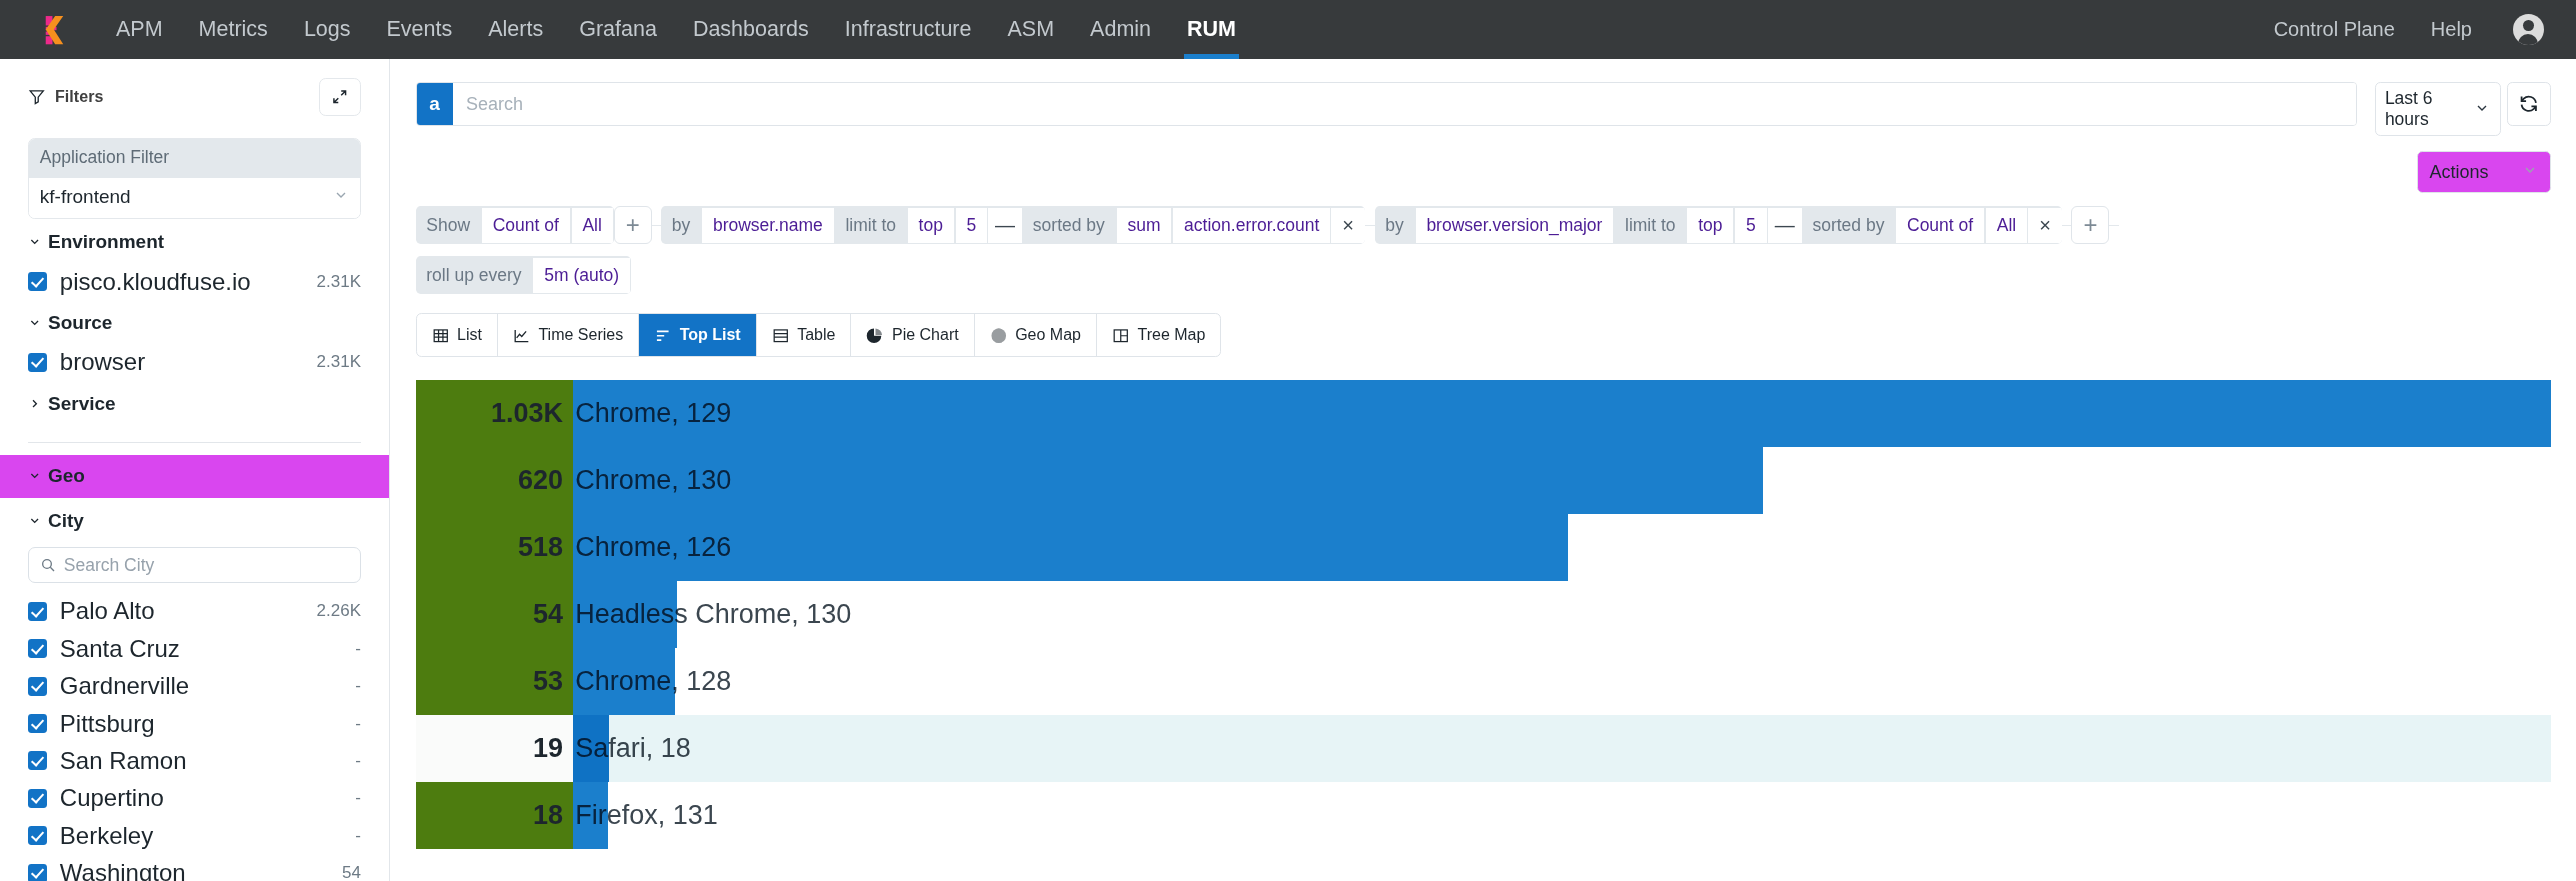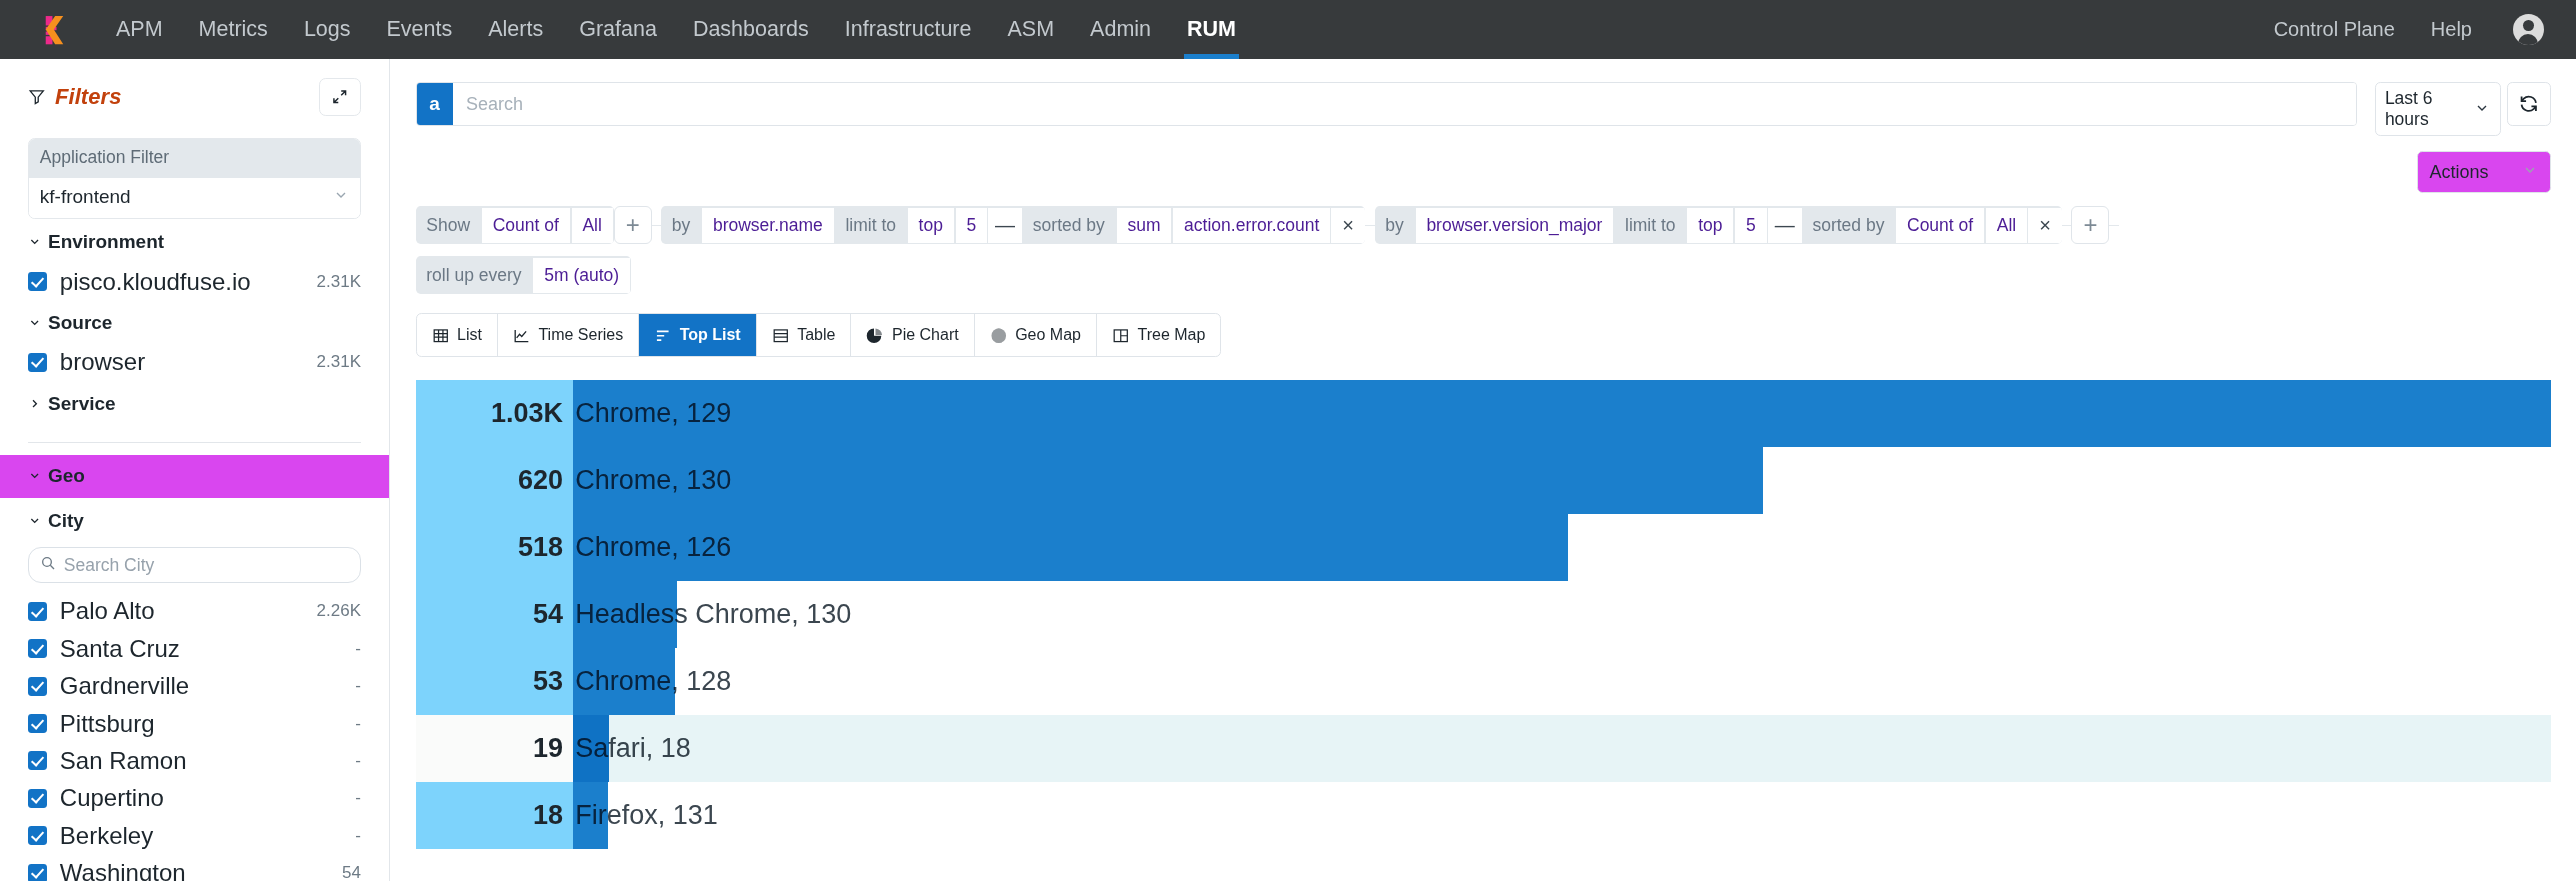--- a/index.html
+++ b/index.html
@@ -66,21 +66,21 @@
     border-right: 0.7px solid #e2e6ea;
     background: #ffffff;
     padding: 0 28px;
     overflow: hidden;
   }
   .filters-head {
     display: flex; align-items: center;
     padding-top: 19px; padding-bottom: 6.7px;
   }
   .funnel-icon { width: 17.5px; height: 17.5px; margin-right: 9.4px; flex: 0 0 auto; }
-  .filters-title { font-size: 22px; font-weight: bold; color: #c2410c; letter-spacing: 0.1px; font-style: italic; }
+  .filters-title { font-size: 16px; font-weight: bold; color: #404040; letter-spacing: 0.1px; }
   .collapse-btn {
     margin-left: auto;
     width: 42px; height: 38px;
     border: 0.7px solid #e4e8ec; border-radius: 6.7px;
     background: #fff;
     display: flex; align-items: center; justify-content: center;
     cursor: pointer;
   }
 
   .app-filter-box {
@@ -126,22 +126,22 @@
     left: 6px; top: 2.7px; width: 5.4px; height: 10px;
     border: solid #fff; border-width: 0 2.7px 2.7px 0;
     transform: rotate(42deg);
   }
   .check-label { font-size: 24px; color: #1d262d; }
   .check-count { margin-left: auto; font-size: 17px; color: #6d7a85; }
 
   .divider { height: 0.7px; background: #e2e6ea; margin: 17.5px 0 12px 0; }
 
   .search-city {
-    display: flex; align-items: flex-start;
-    border: 0.7px solid #dbe1e7; border-radius: 13px;
+    display: flex; align-items: center;
+    border: 0.7px solid #dbe1e7; border-radius: 7px;
     padding: 6.7px 10.8px; margin: 5.4px 0 9.4px 0;
     background: #fff; cursor: text;
   }
   .search-city svg { flex: 0 0 auto; margin-right: 8px; }
   .search-city input {
     border: none; outline: none; font-size: 17.5px; color: #1d262d;
     font-family: "Liberation Sans", sans-serif;
     width: 100%; background: transparent;
   }
   .search-city input::placeholder { color: #97a2ac; }
@@ -247,21 +247,21 @@
   
   .toplist { margin-top: 23px; }
   .tl-row {
     display: flex; align-items: stretch;
     height: 67px;
     position: relative;
   }
   .tl-row.hover { background: #e7f4f6; }
   .tl-value {
     width: 157px; flex: 0 0 157px;
-    background: #7dd3fc;
+    background: #4d7c0f;
     display: flex; align-items: center; justify-content: flex-end;
     padding-right: 9.4px;
     font-size: 27px; font-weight: bold; color: #1d262d;
   }
   .tl-row.hover .tl-value { background: #fafbfa; }
   .tl-barwrap { flex: 1; position: relative; min-width: 0; }
   .tl-bar {
     position: absolute; left: 0; top: 0; bottom: 0;
     background: #1b7fcc;
   }

